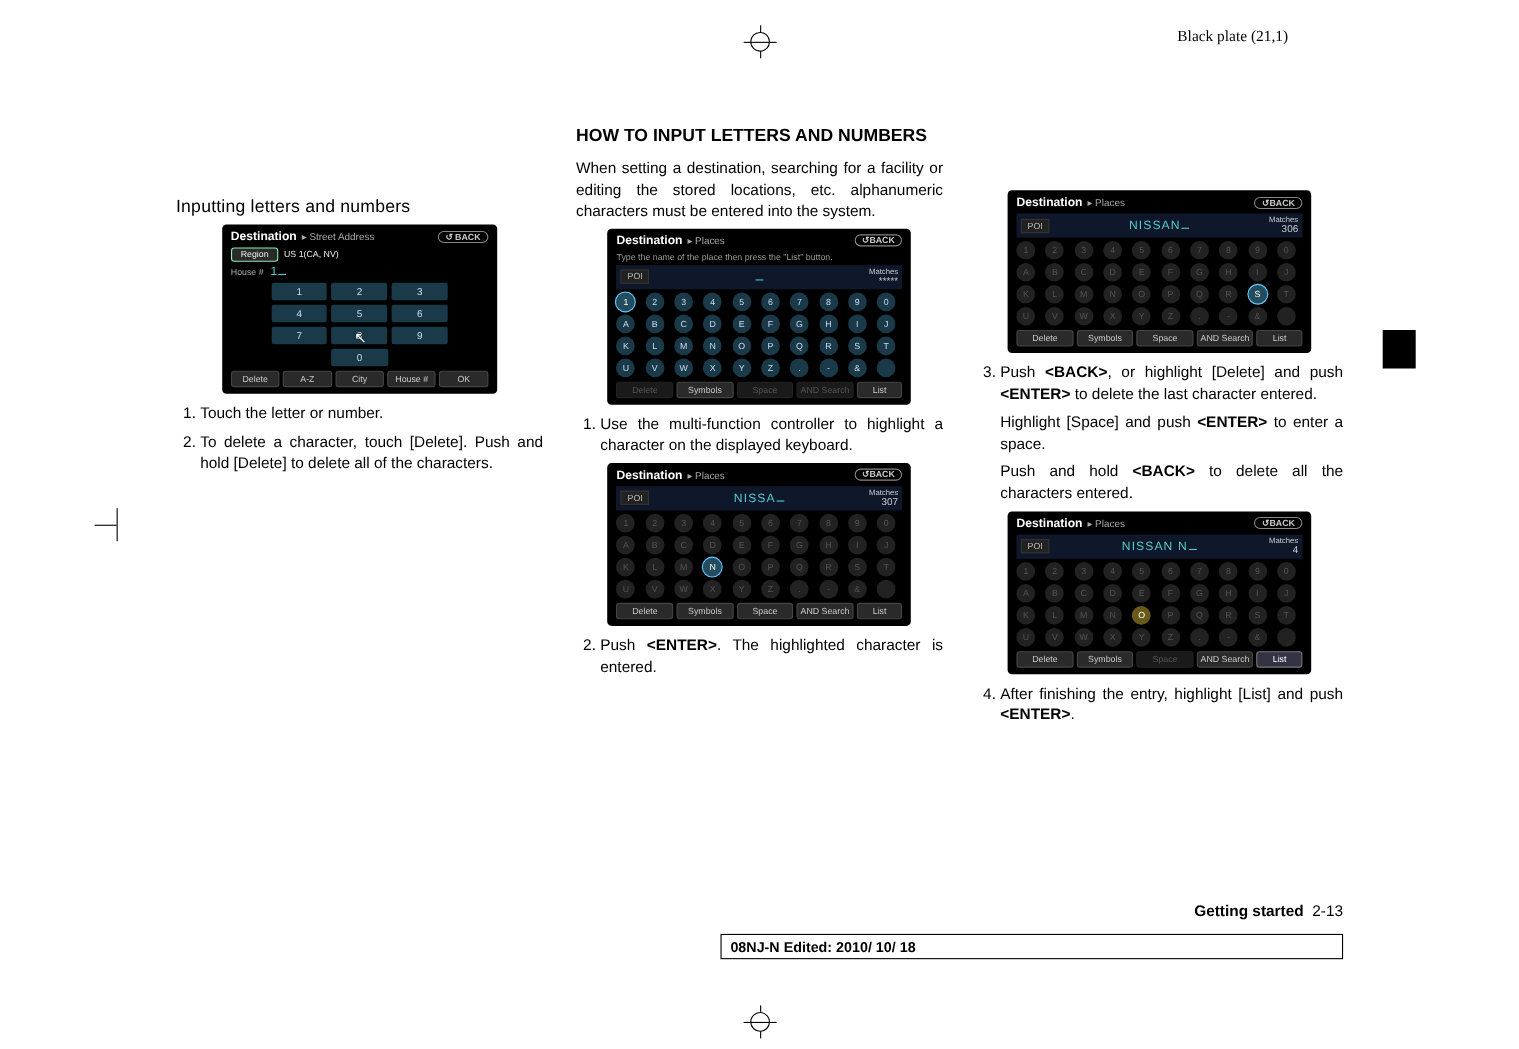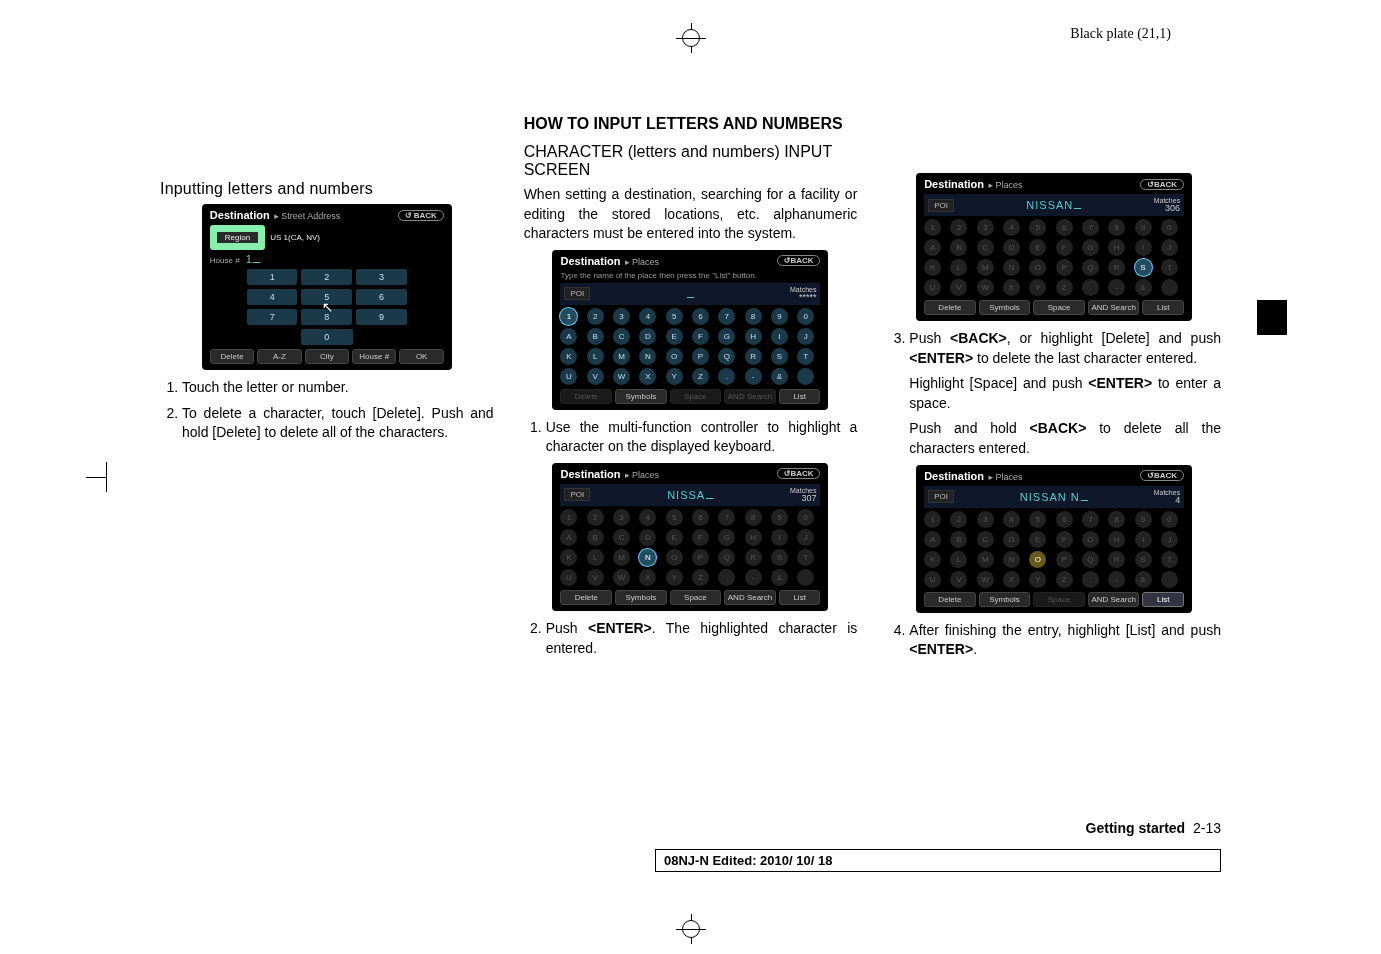--- a/index.html
+++ b/index.html
@@ -228,21 +228,21 @@
     font-size: 8px;
     color: #ccc;
   }
   .bottom-btns .btn.dim { color:#555; background:#1a1a1a; border-color:#222; }
   .bottom-btns .btn.hi { background:#334; border-color:#777; color:#fff; }
   .bottom-btns .btn.list { flex:0.8; }
 
   
   .numshot { width: 250px; }
   .region-row { display:flex; align-items:center; gap:5px; font-size:8px; margin-bottom:3px; }
-  .region-pill { background:#2a2a2a; border:7px solid #86efac; padding:1px 8px; border-radius:3px; }
+  .region-pill { background:#2a2a2a; border:1px solid #86efac; padding:1px 8px; border-radius:3px; }
   .house-row { font-size:8px; color:#aaa; margin-bottom:4px; }
   .house-row .hv { color:#5cc; font-size:11px; margin-left:4px; }
   .numgrid {
     display:grid;
     grid-template-columns: repeat(3, 1fr);
     gap:4px;
     width:160px;
     margin:0 auto 4px auto;
   }
   .numgrid .nk {
@@ -326,21 +326,20 @@
     </div>
 
     <ol class="steps">
       <li>Touch the letter or number.</li>
       <li>To delete a character, touch [Delete]. Push and hold [Delete] to delete all of the characters.</li>
     </ol>
   </div>
 
   <div class="col-block">
     <h2 class="section">HOW TO INPUT LETTERS AND NUMBERS</h2>
-    <h3 class="charscreen">CHARACTER (letters and numbers) INPUT SCREEN</h3>
     <p>When setting a destination, searching for a facility or editing the stored locations, etc. alphanumeric characters must be entered into the system.</p>
 
     <div class="shot" id="shot1">
           <div class="shot-title">
             <span><span>Destination</span><span class="crumb"> ▸ Places</span></span>
             <span class="back-pill">↺BACK</span>
           </div>
           <div class="subtitle">Type the name of the place then press the "List" button.</div>
           <div class="poi-row">
             <span class="poi-label">POI</span>

